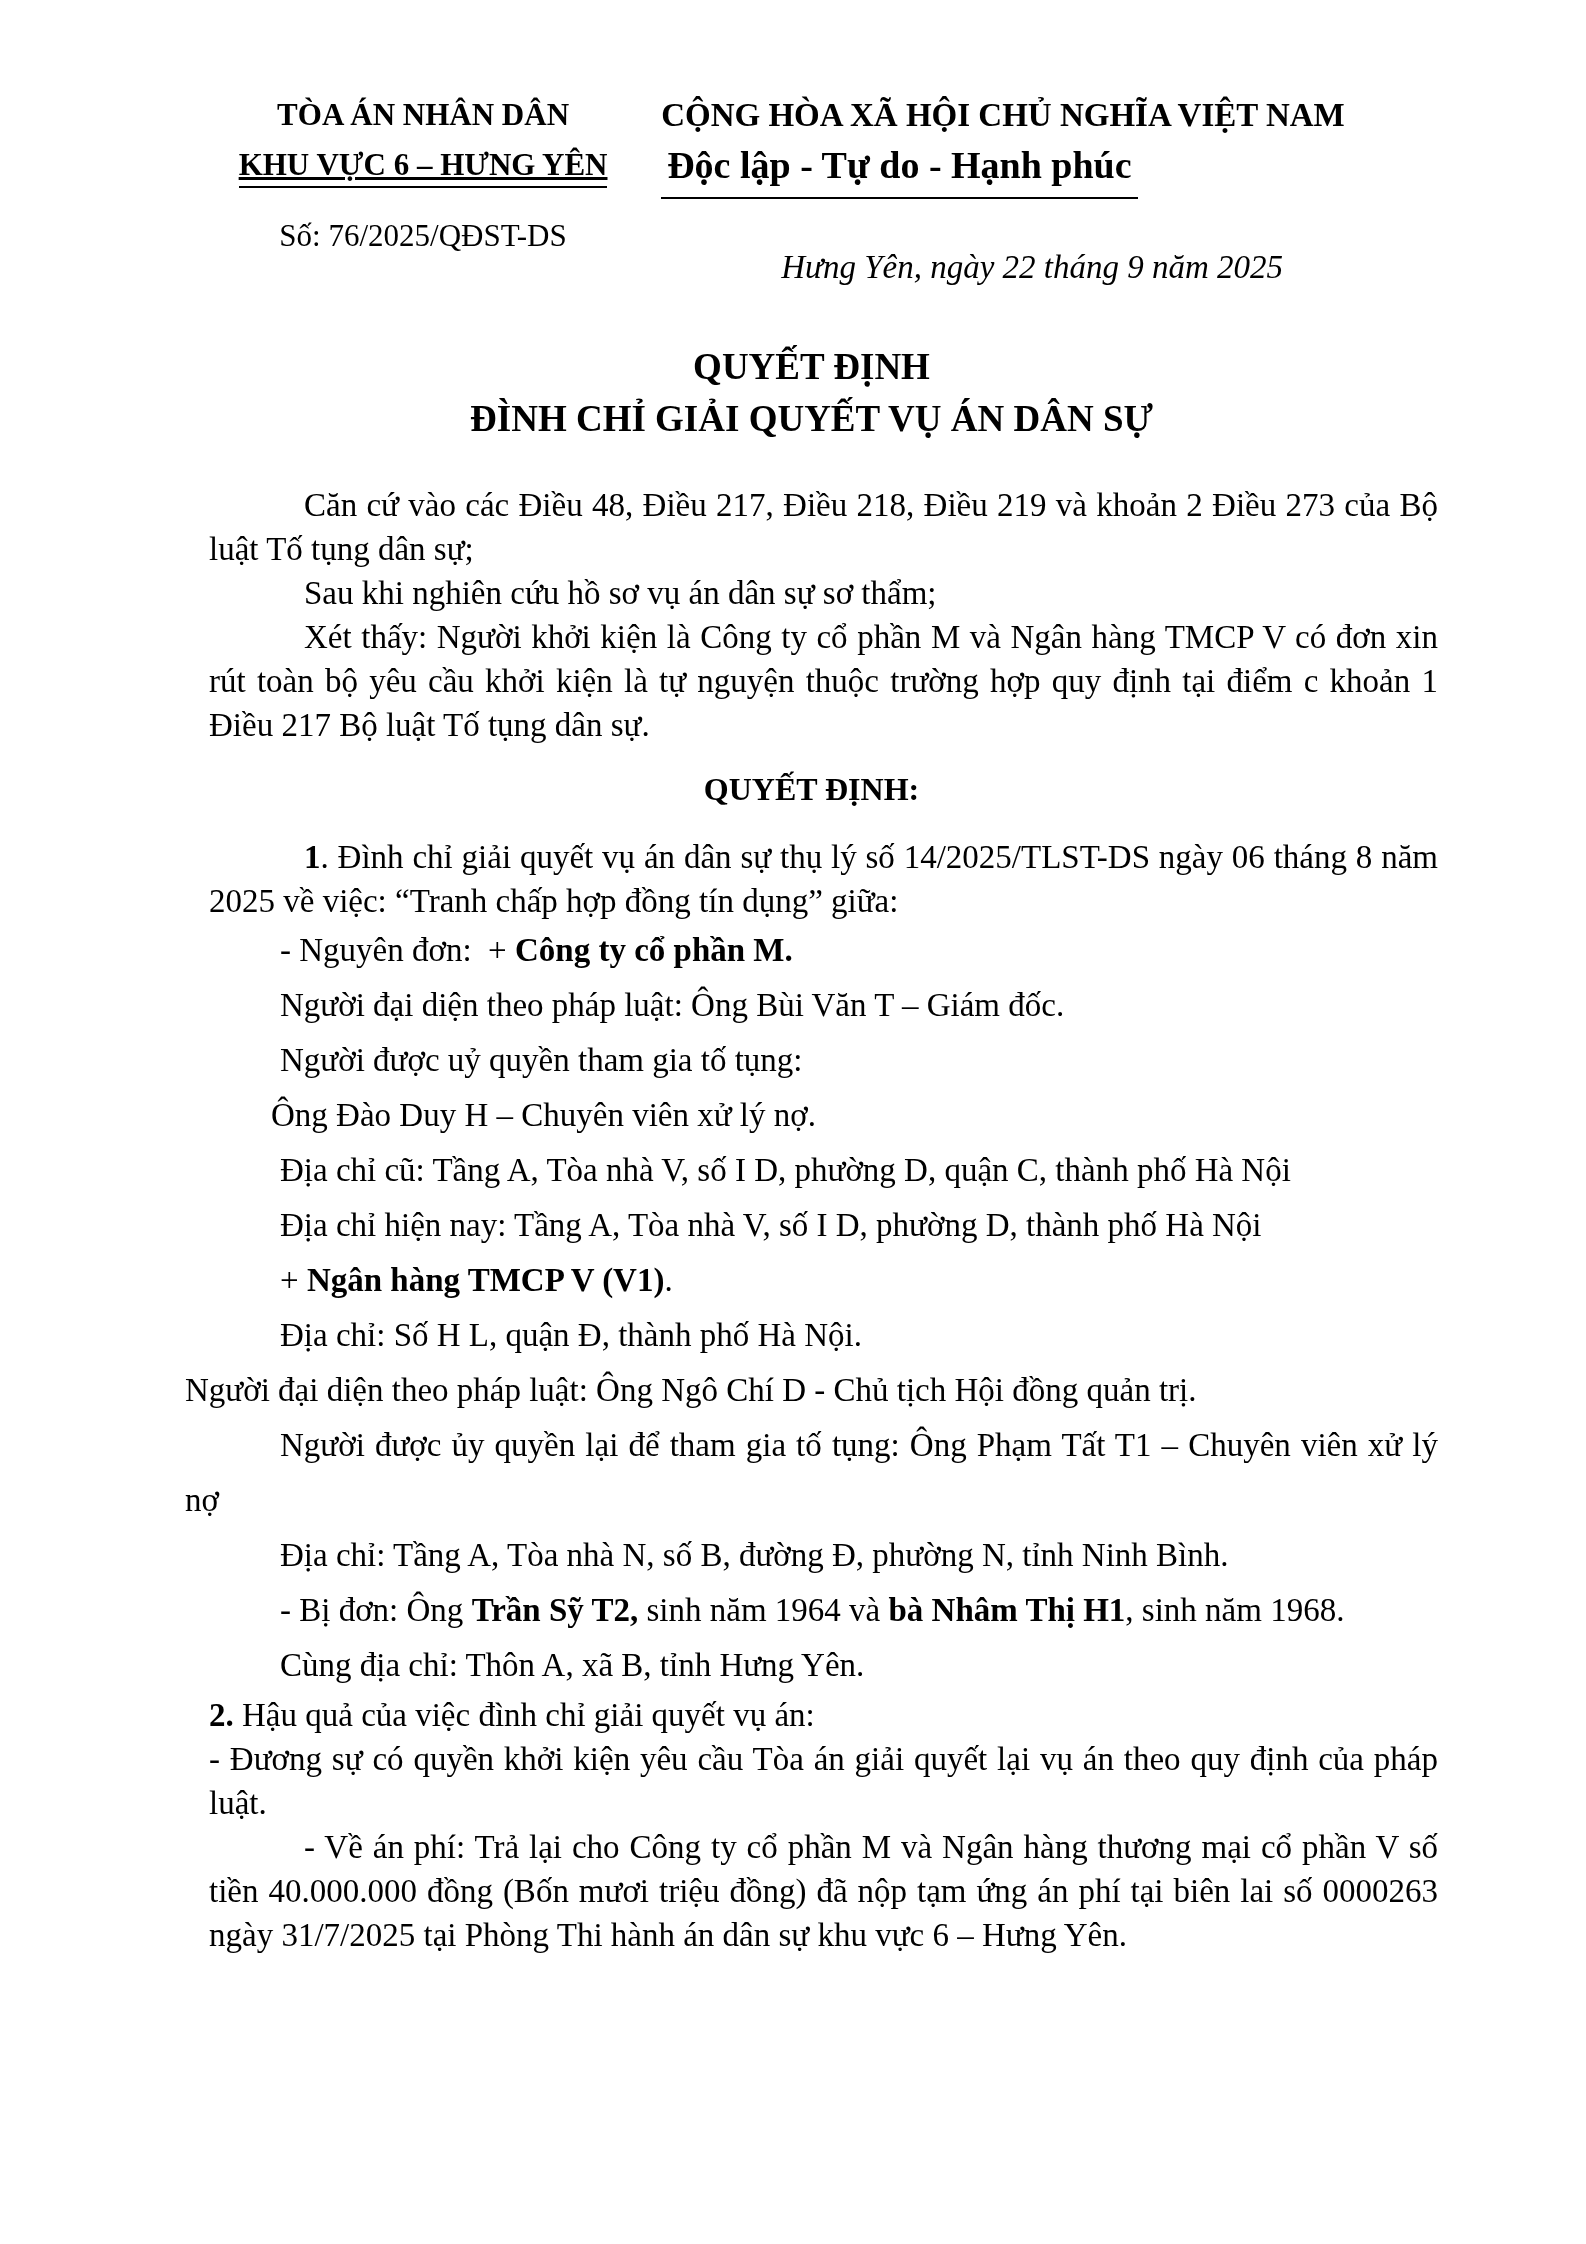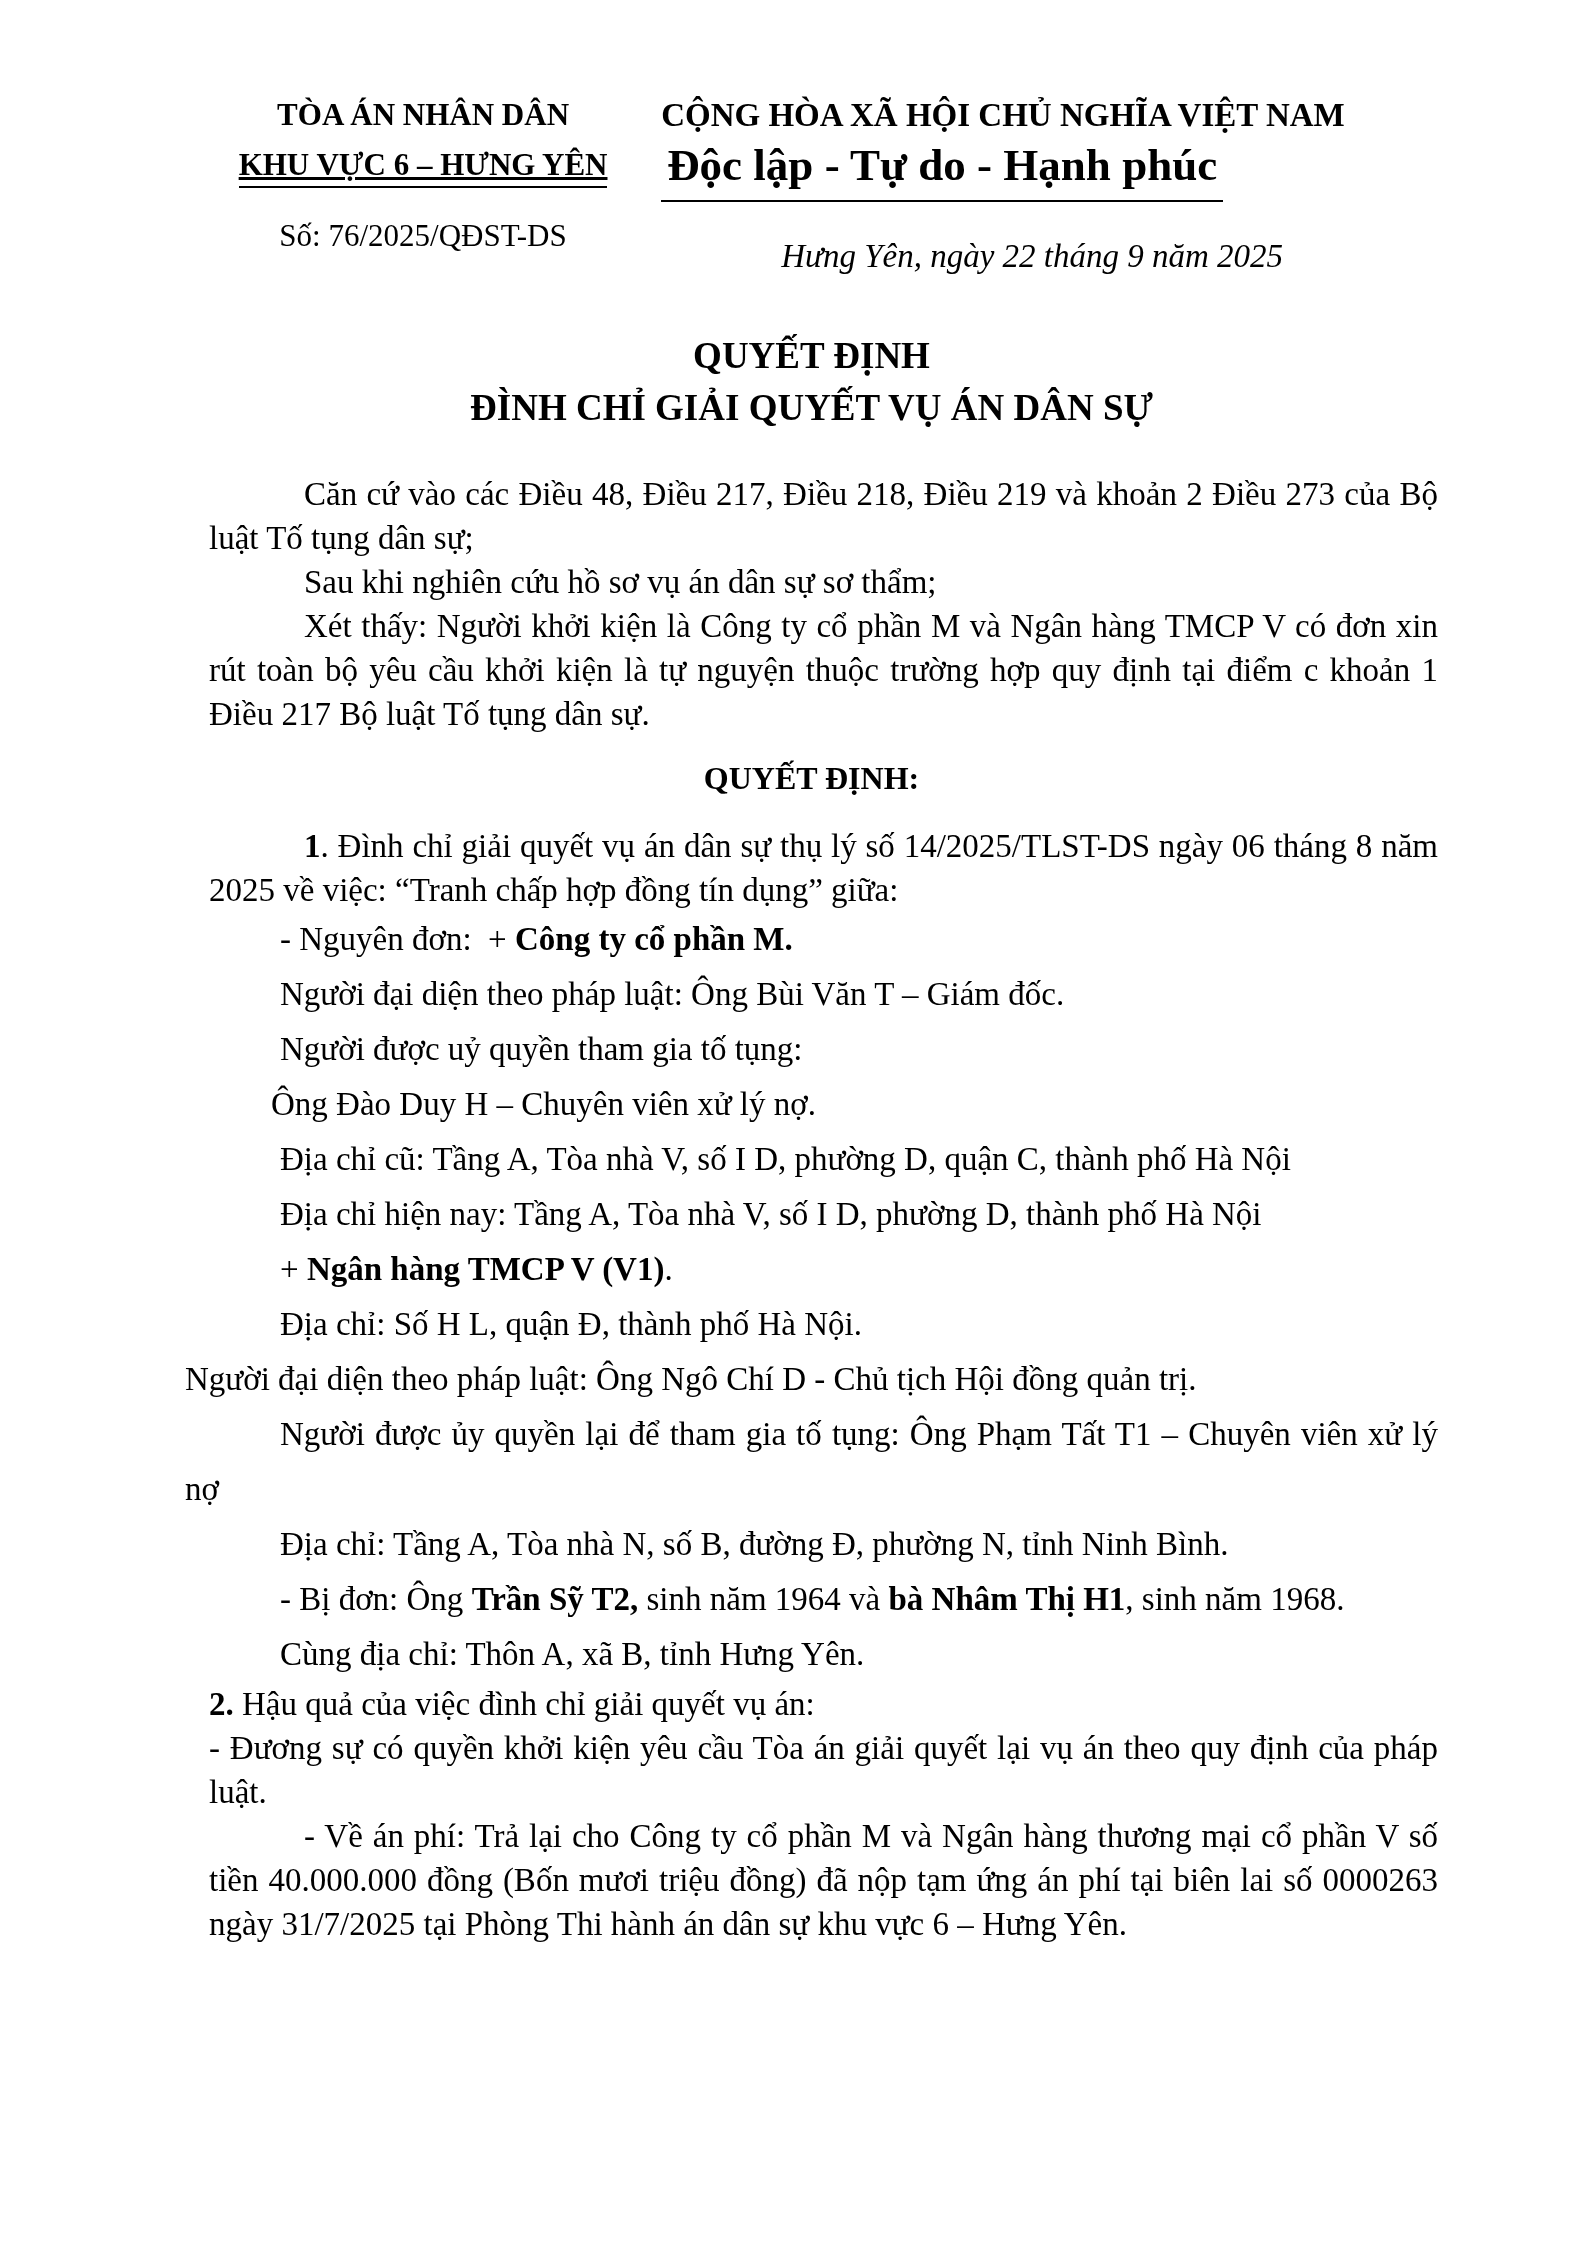--- a/index.html
+++ b/index.html
@@ -28,28 +28,28 @@
     border-bottom: 2px solid #000;
     padding-bottom: 3px;
     line-height: 1.2;
     text-decoration: underline;
   }
   .doc-number { font-size: 31px; margin-top: 24px; line-height: 44px; }
   .motto1 { font-weight: bold; font-size: 33px; line-height: 46px; }
   .motto2-wrap { line-height: 58px; }
   .motto2 {
     display: inline-block;
-    font-weight: bold; font-size: 45px;
+    font-weight: bold; font-size: 38px;
     border-bottom: 2px solid #000;
     padding: 0 6px 8px 6px;
     line-height: 1.2;
   }
   .date-line {
     font-style: italic; font-size: 33px;
-    margin-top: 32px; line-height: 44px;
+    margin-top: 46px; line-height: 44px;
     padding-left: 120px;
   }
   
   .title-block { text-align: center; margin-top: 52px; }
   .title-line { font-weight: bold; font-size: 37px; line-height: 52px; }
   
   .doc-body { margin-top: 38px; }
   .para { text-indent: 0; }
   .para.tight { line-height: 44px; margin-left: 24px; }
   .para.loose { line-height: 55px; }

